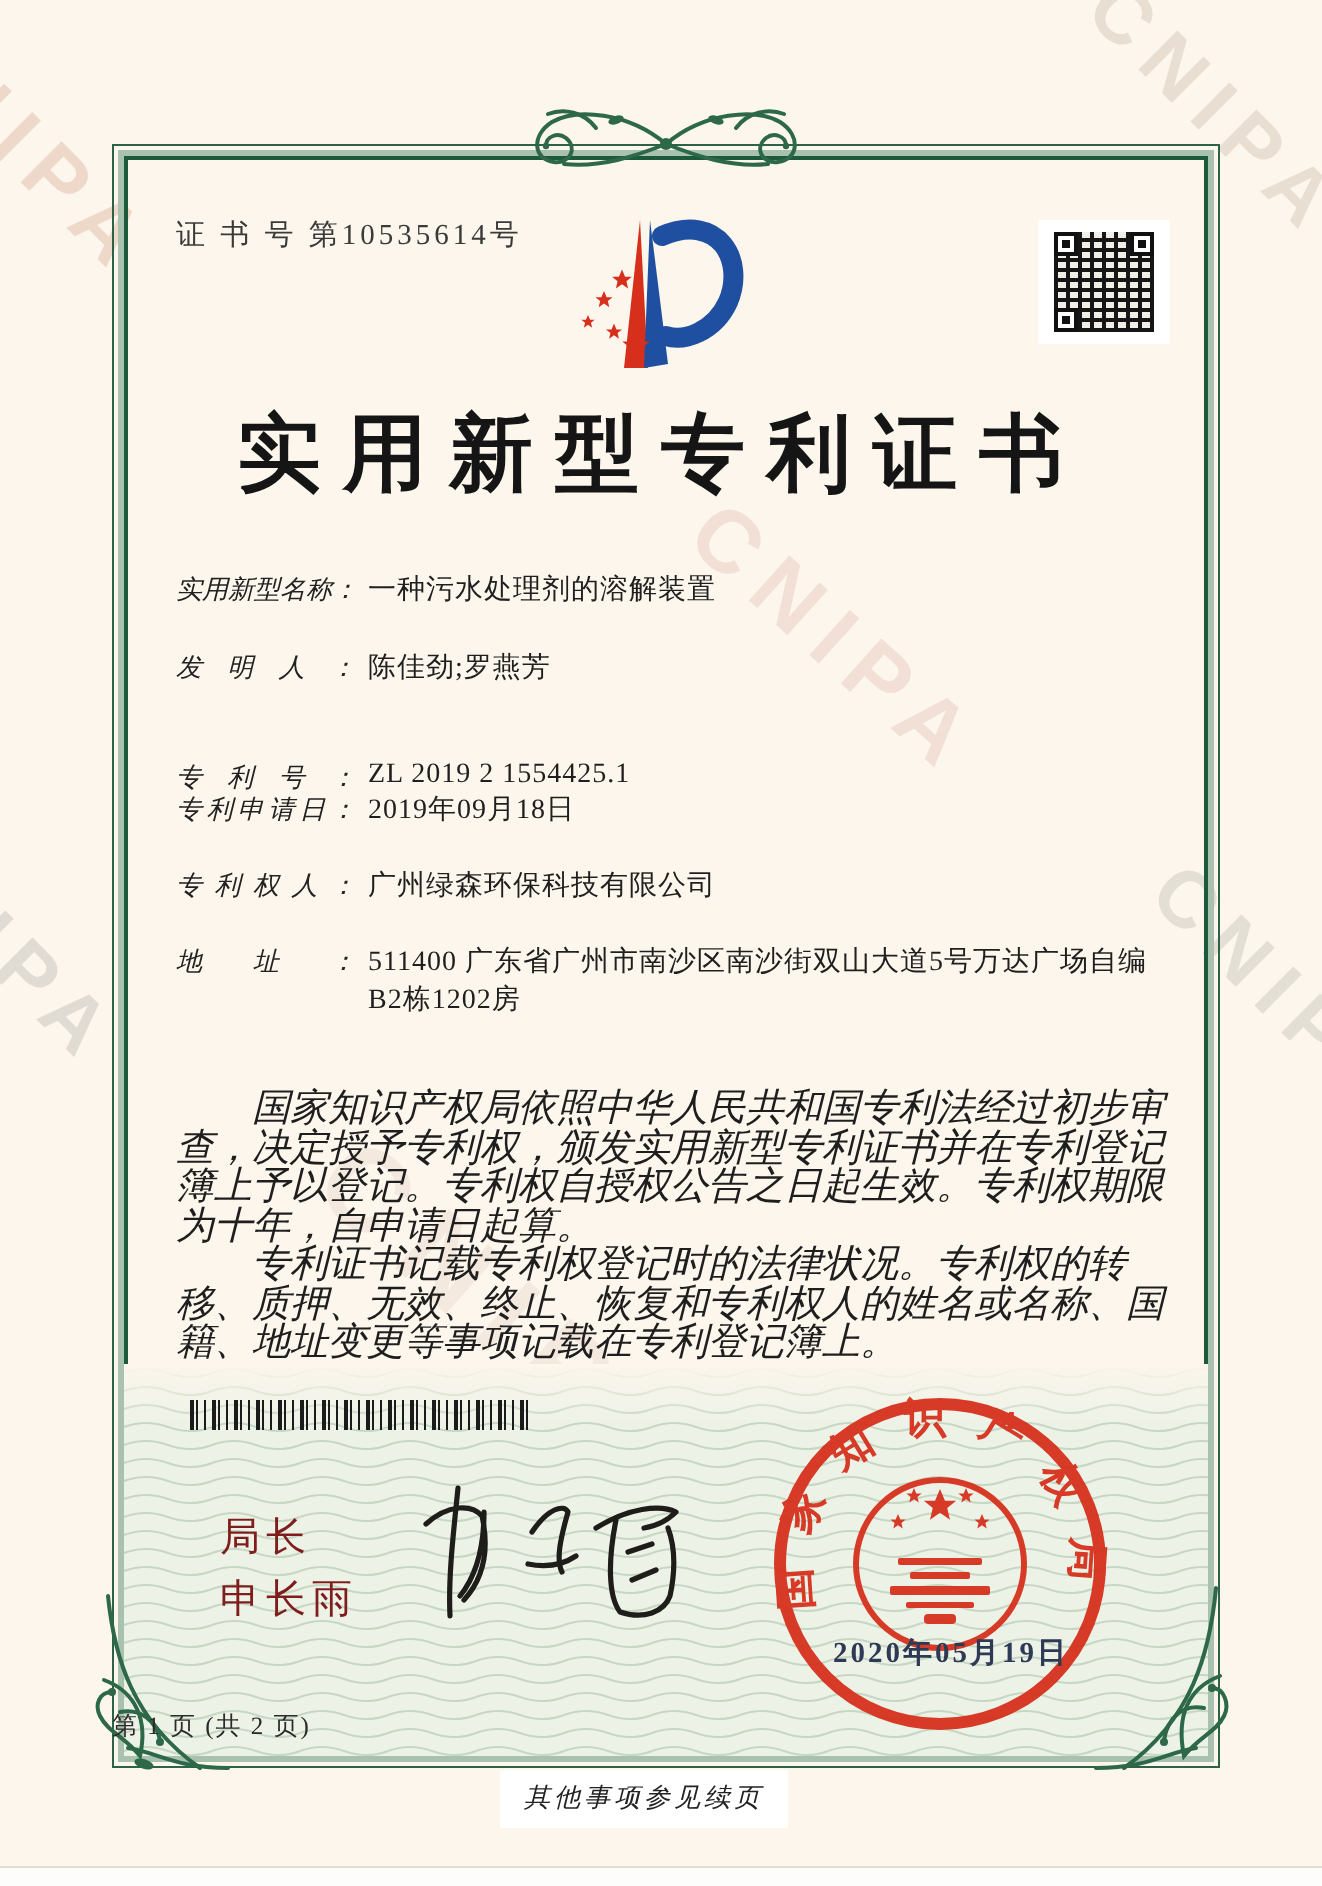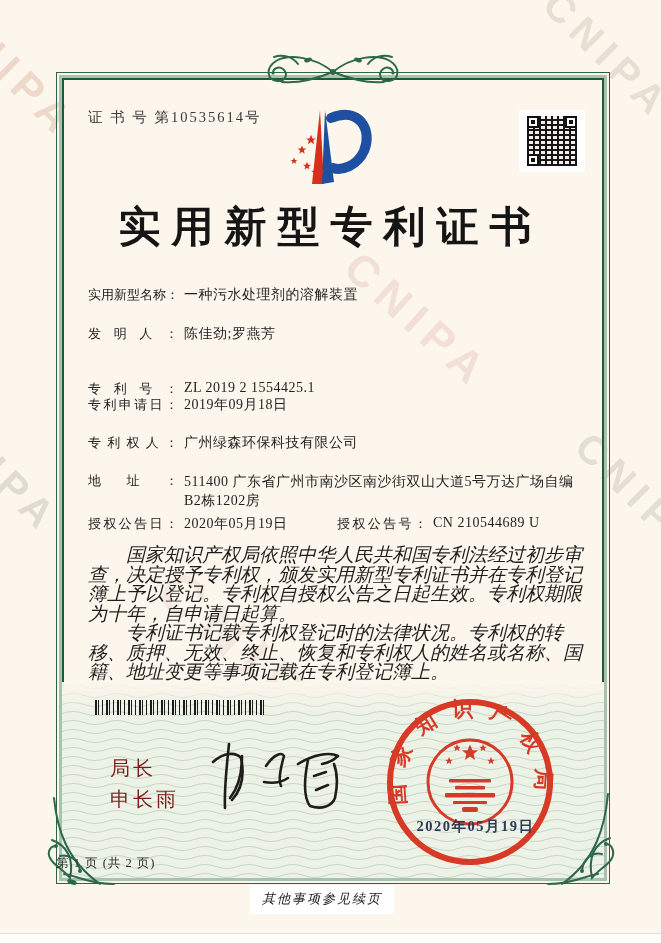--- a/index.html
+++ b/index.html
@@ -43,21 +43,21 @@
   .qf { position:absolute; width:12px; height:12px; border:2px solid #111; background:#fff; box-sizing:border-box; }
   .qf::after { content:""; position:absolute; inset:2px; background:#111; }
   .qf.tl { left:0; top:0; } .qf.tr { right:0; top:0; } .qf.bl { left:0; bottom:0; }
 
   .title { position:absolute; left:0; top:199px; width:661px; text-align:center;
            font-size:42px; font-weight:bold; letter-spacing:11px; color:#151515; z-index:3; }
 
   
   .frow { position:absolute; left:88px; width:505px; font-size:14px; z-index:3; white-space:nowrap; }
   .flabel { display:inline-block; width:90px; font-size:13px; color:#222;
-            text-align:justify; text-align-last:justify; vertical-align:top; }
+            text-align:justify; text-align-last:justify; vertical-align:top;font-style:italic; }
   .fvalue { display:inline-block; margin-left:6px; color:#1f1f1f; letter-spacing:.5px; vertical-align:top; }
   .frow.wrap { white-space:normal; }
   .frow.wrap .fvalue { width:400px; line-height:19px; }
   .grant2 { position:absolute; left:249px; top:0; white-space:nowrap; }
 
   
   .paras { position:absolute; left:88px; top:545px; width:498px; z-index:3;
            font-size:19px; line-height:19.5px; color:#1e1e1e; font-style:italic; }
   .paras p { margin:0; text-indent:2em; }
 
@@ -205,26 +205,20 @@
   <div class="frow" style="top:396px;">
     <span class="flabel">专利申请日：</span><span class="fvalue">2019年09月18日</span>
   </div>
   <div class="frow" style="top:434px;">
     <span class="flabel">专利权人：</span><span class="fvalue">广州绿森环保科技有限公司</span>
   </div>
   <div class="frow wrap" style="top:472px;">
     <span class="flabel">地址：</span><span class="fvalue">511400 广东省广州市南沙区南沙街双山大道5号万达广场自编B2栋1202房</span>
   </div>
 
-  <div class="frow" style="top:515px;">
-    <span class="flabel">授权公告日：</span><span class="fvalue">2020年05月19日</span>
-    <span class="grant2">
-      <span class="flabel">授权公告号：</span><span class="fvalue">CN 210544689 U</span>
-    </span>
-  </div>
 
   <div class="paras">
     <p>国家知识产权局依照中华人民共和国专利法经过初步审查，决定授予专利权，颁发实用新型专利证书并在专利登记簿上予以登记。专利权自授权公告之日起生效。专利权期限为十年，自申请日起算。</p>
     <p>专利证书记载专利权登记时的法律状况。专利权的转移、质押、无效、终止、恢复和专利权人的姓名或名称、国籍、地址变更等事项记载在专利登记簿上。</p>
   </div>
 
   <div class="barcode"></div>
 
   <div class="signer t1">局长</div>
   <div class="signer t2">申长雨</div>

